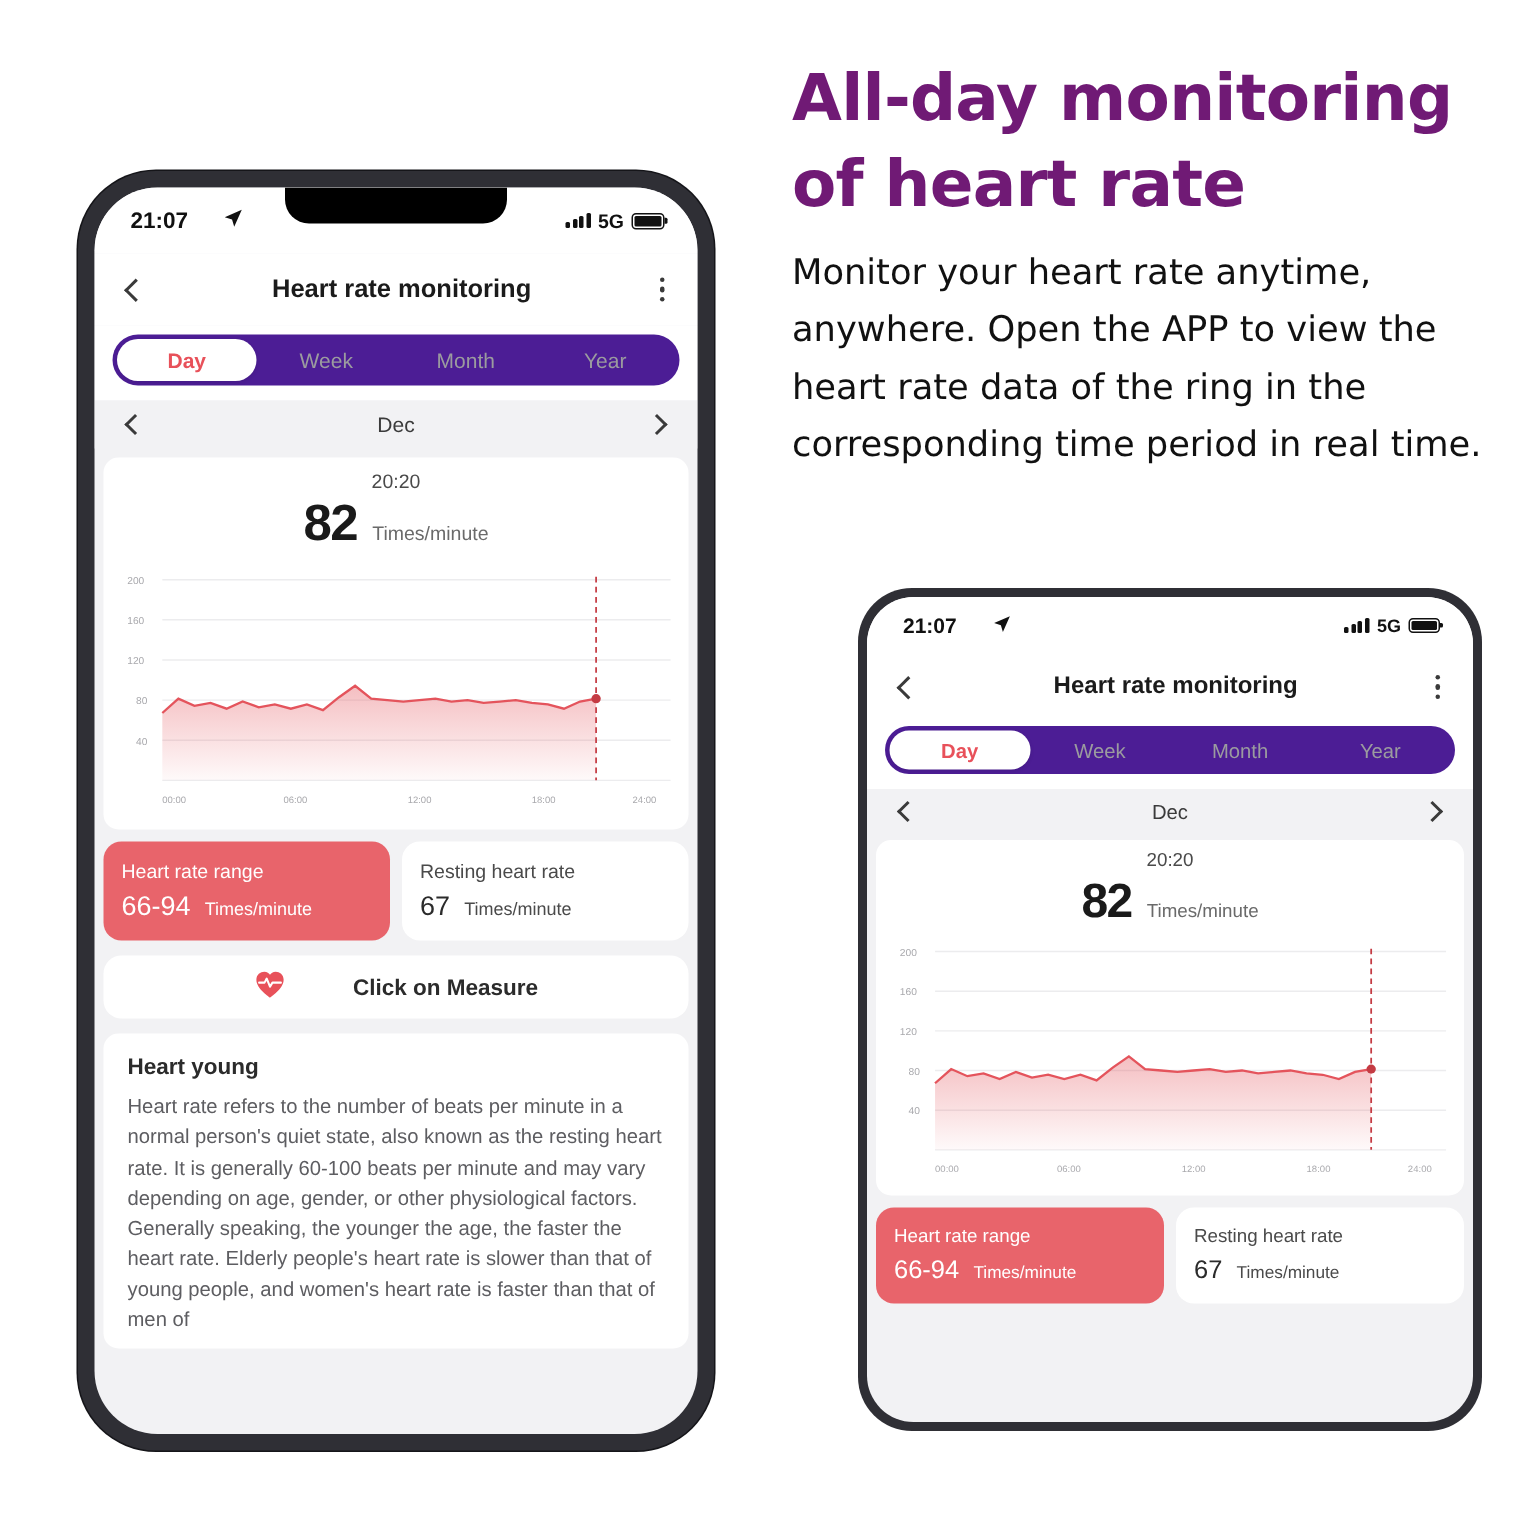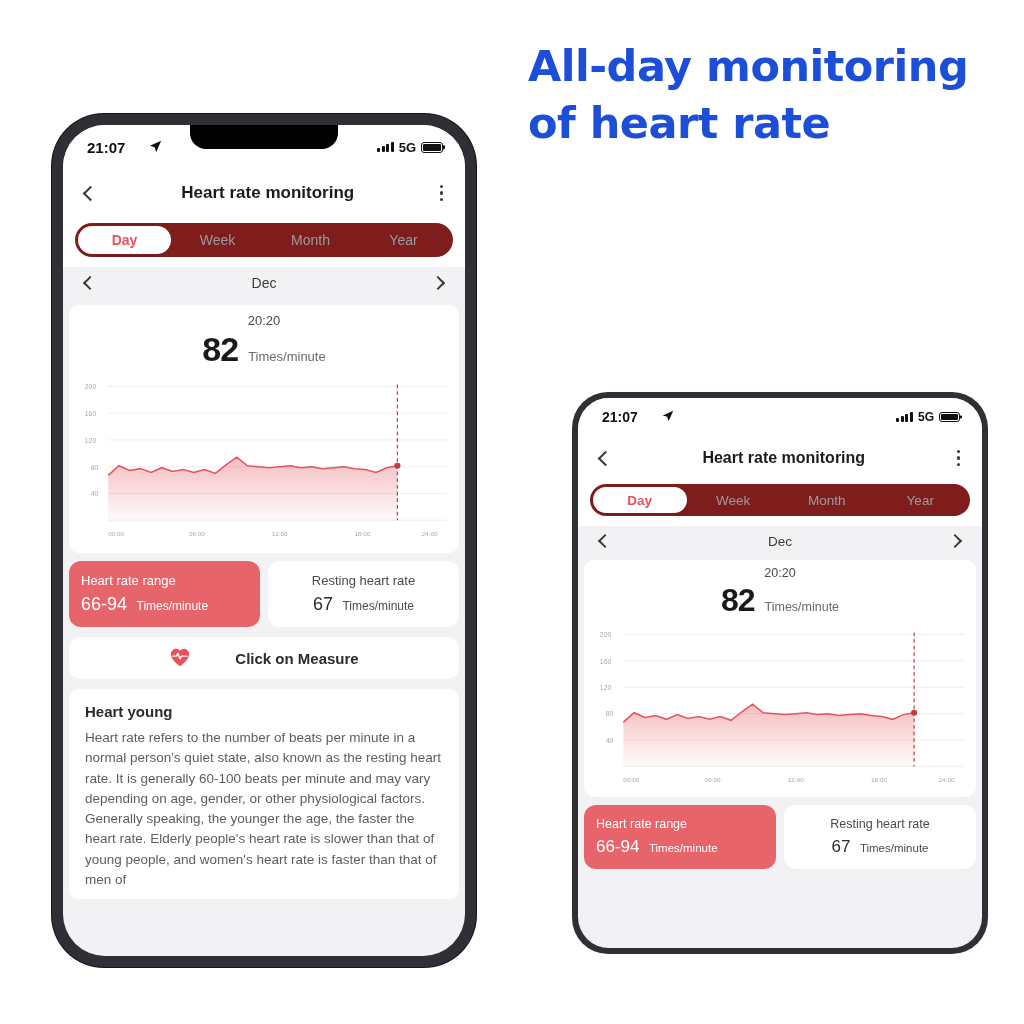--- a/index.html
+++ b/index.html
@@ -20,21 +20,21 @@
     position: absolute;
     left: 528px;
     top: 38px;
     width: 486px;
   }
   .promo-title {
     font-family: "DejaVu Sans", sans-serif;
     font-size: 43px;
     line-height: 1.33;
     font-weight: 700;
-    color: #1d4ed8;
+    color: #701a75;
     letter-spacing: -0.5px;
     margin: 0 0 10px 0;
   }
   .promo-body {
     font-family: "DejaVu Sans", sans-serif;
     font-size: 23.5px;
     line-height: 1.62;
     color: #111111;
     margin: 0;
   }
@@ -132,21 +132,21 @@
     display: inline-block; border-style: solid; border-color: #3a3a3a;
     transform: rotate(45deg);
   }
   .chev-left { border-width: 0 0 2px 2px; }
   .chev-right { border-width: 2px 2px 0 0; }
   .kebab { display: flex; flex-direction: column; align-items: center; gap: 3px; }
   .kebab i { display: block; border-radius: 50%; background: #3a3a3a; }
 
   
   .segment {
-    display: flex; background: #7f1d1d; border-radius: 999px;
+    display: flex; background: #4c1d95; border-radius: 999px;
     box-sizing: border-box; position: relative;
   }
   .seg-item {
     flex: 1; text-align: center; color: #9b9b9f;
     display: flex; align-items: center; justify-content: center;
     box-sizing: border-box;
   }
   .seg-item.active {
     background: #ffffff; color: #e8515a; font-weight: 700;
     border-radius: 999px; box-shadow: 0 1px 3px rgba(0,0,0,.10);
@@ -171,21 +171,21 @@
   .bpm-value { font-weight: 700; color: #1a1a1a; letter-spacing: -1px; }
   .bpm-unit { color: #6a6a6a; }
 
   .chart-wrap { position: relative; box-sizing: border-box; }
   .chart-svg { display: block; width: 100%; }
 
   
   .tiles { display: flex; box-sizing: border-box; }
   .tile { box-sizing: border-box; border-radius: 12px; }
   .tile-red { background: #e8646b; color: #ffffff; }
-  .tile-white { background: #ffffff; color: #2b2b2b; text-align: center; }
+  .tile-white { background: #ffffff; color: #2b2b2b; }
   .tile-label { display: block; }
   .tile-value { font-weight: 400; }
   .tile-unit { font-weight: 400; }
 
   
   .measure {
     background: #ffffff; display: flex; align-items: center;
     justify-content: center; gap: 10px; box-sizing: border-box;
     border-radius: 12px; color: #2b2b2b; font-weight: 700;
   }
@@ -198,20 +198,21 @@
   .grid-line { stroke: #ececee; stroke-width: 1; }
   .axis-text { fill: #a9a9ad; font-family: "Liberation Sans", sans-serif; }
   .hr-line { fill: none; stroke: #e4545c; stroke-width: 1.6; }
   .marker-line { stroke: #c43b43; stroke-width: 1.2; stroke-dasharray: 4 3; }
 </style>
 </head>
 <body>
 
 <div class="promo">
   <h1 class="promo-title">All-day monitoring of heart rate</h1>
+  <p class="promo-body">Monitor your heart rate anytime, anywhere. Open the APP to view the heart rate data of the ring in the corresponding time period in real time.</p>
 </div>
 
 <div class="phone" id="phone-main">
   <div class="phone-inner">
     <div class="notch"></div>
 
     <div class="statusbar" style="height:44px;padding:0 22px 0 24px;font-size:15px;">
       <div class="sb-left">
         <span class="sb-time">21:07</span>
         <span class="loc-arrow">

